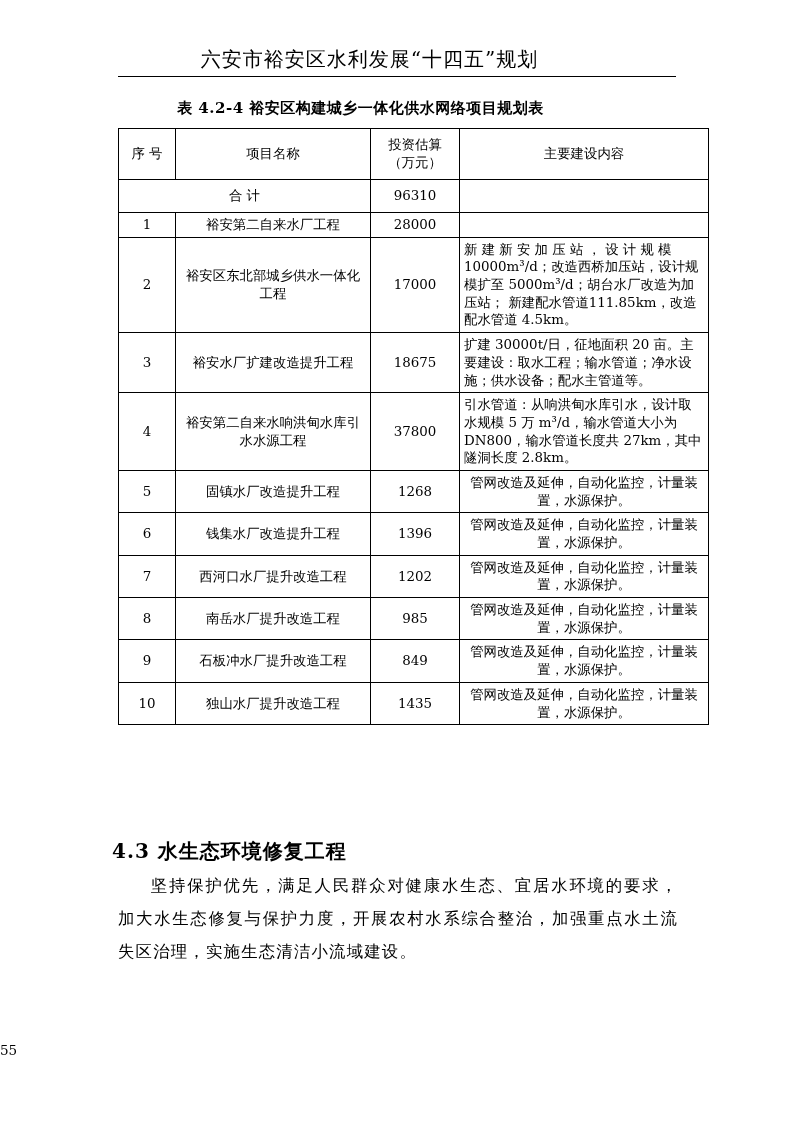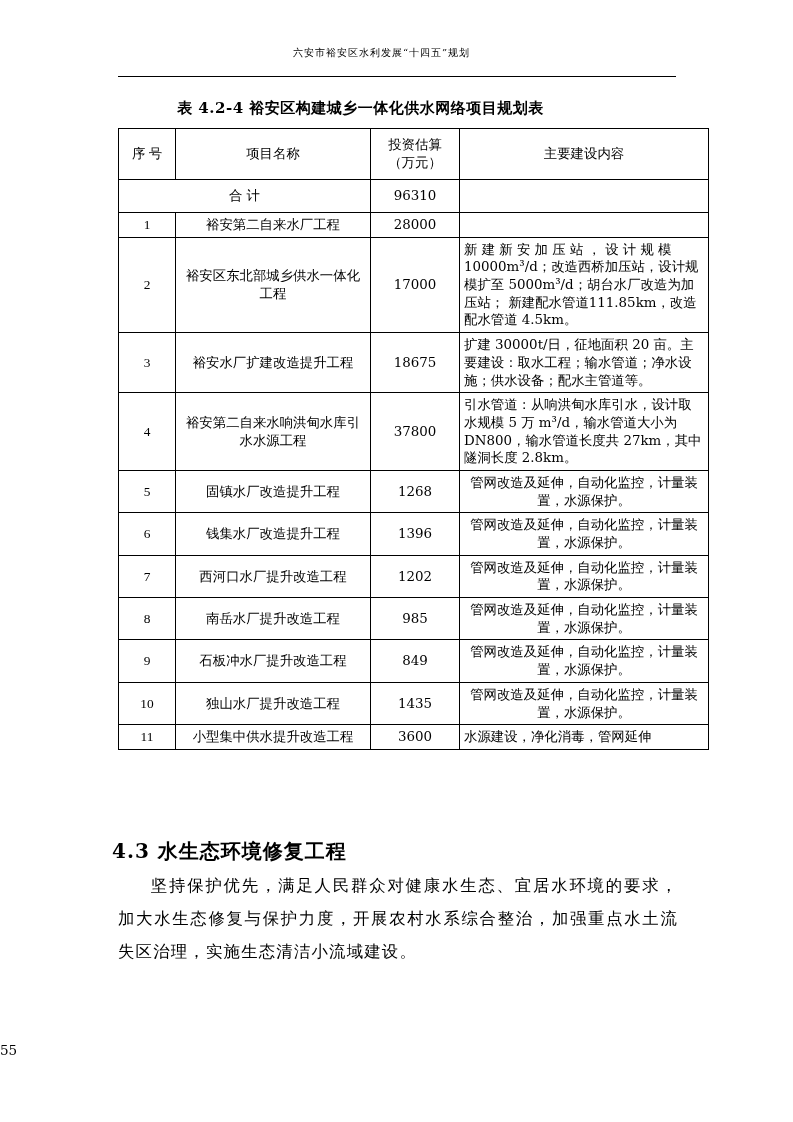--- a/index.html
+++ b/index.html
@@ -22,23 +22,22 @@
     box-sizing: border-box;
     padding: 0;
   }
   
   .header {
     position: absolute;
     top: 46px;
     left: 0;
     width: 739px;
     text-align: center;
-    font-size: 10px;
+    font-size: 20px;
     letter-spacing: 1px;
-    margin-left: 12px;
   }
   .header-rule {
     position: absolute;
     top: 76px;
     left: 118px;
     width: 558px;
     border-top: 1.2px solid #000;
   }
   
   .table-caption {
@@ -67,21 +66,21 @@
   table.plan td, table.plan th {
     border: 1px solid #000;
     padding: 3px 4px;
     vertical-align: middle;
     line-height: 1.32;
   }
   table.plan th {
     font-weight: normal;
     text-align: center;
   }
-  .col-no     { width: 48px;  text-align: center; font-family: Liberation Serif, serif; }
+  .col-no     { width: 48px;  text-align: center; }
   .col-name   { width: 186px; text-align: center; }
   .col-amount { width: 80px;  text-align: center; }
   .col-desc   { width: 240px; text-align: left; }
   .head-cell { height: 44px; }
   .desc-center { text-align: center; }
   .total-row td { height: 26px; }
   
   .section-heading {
     position: absolute;
     top: 838px;
@@ -207,26 +206,20 @@
           <td class="col-desc desc-center">管网改造及延伸，自动化监控，计量装置，水源保护。</td>
         </tr>
 
         <tr>
           <td class="col-no">10</td>
           <td class="col-name">独山水厂提升改造工程</td>
           <td class="col-amount">1435</td>
           <td class="col-desc desc-center">管网改造及延伸，自动化监控，计量装置，水源保护。</td>
         </tr>
 
-        <tr>
-          <td class="col-no">11</td>
-          <td class="col-name">小型集中供水提升改造工程</td>
-          <td class="col-amount">3600</td>
-          <td class="col-desc">水源建设，净化消毒，管网延伸</td>
-        </tr>
 
       </tbody>
     </table>
   </div>
 
   <div class="section-heading">4.3  水生态环境修复工程</div>
 
   <div class="body-par">坚持保护优先，满足人民群众对健康水生态、宜居水环境的要求，加大水生态修复与保护力度，开展农村水系综合整治，加强重点水土流失区治理，实施生态清洁小流域建设。</div>
 
   <div class="page-number">55</div>

